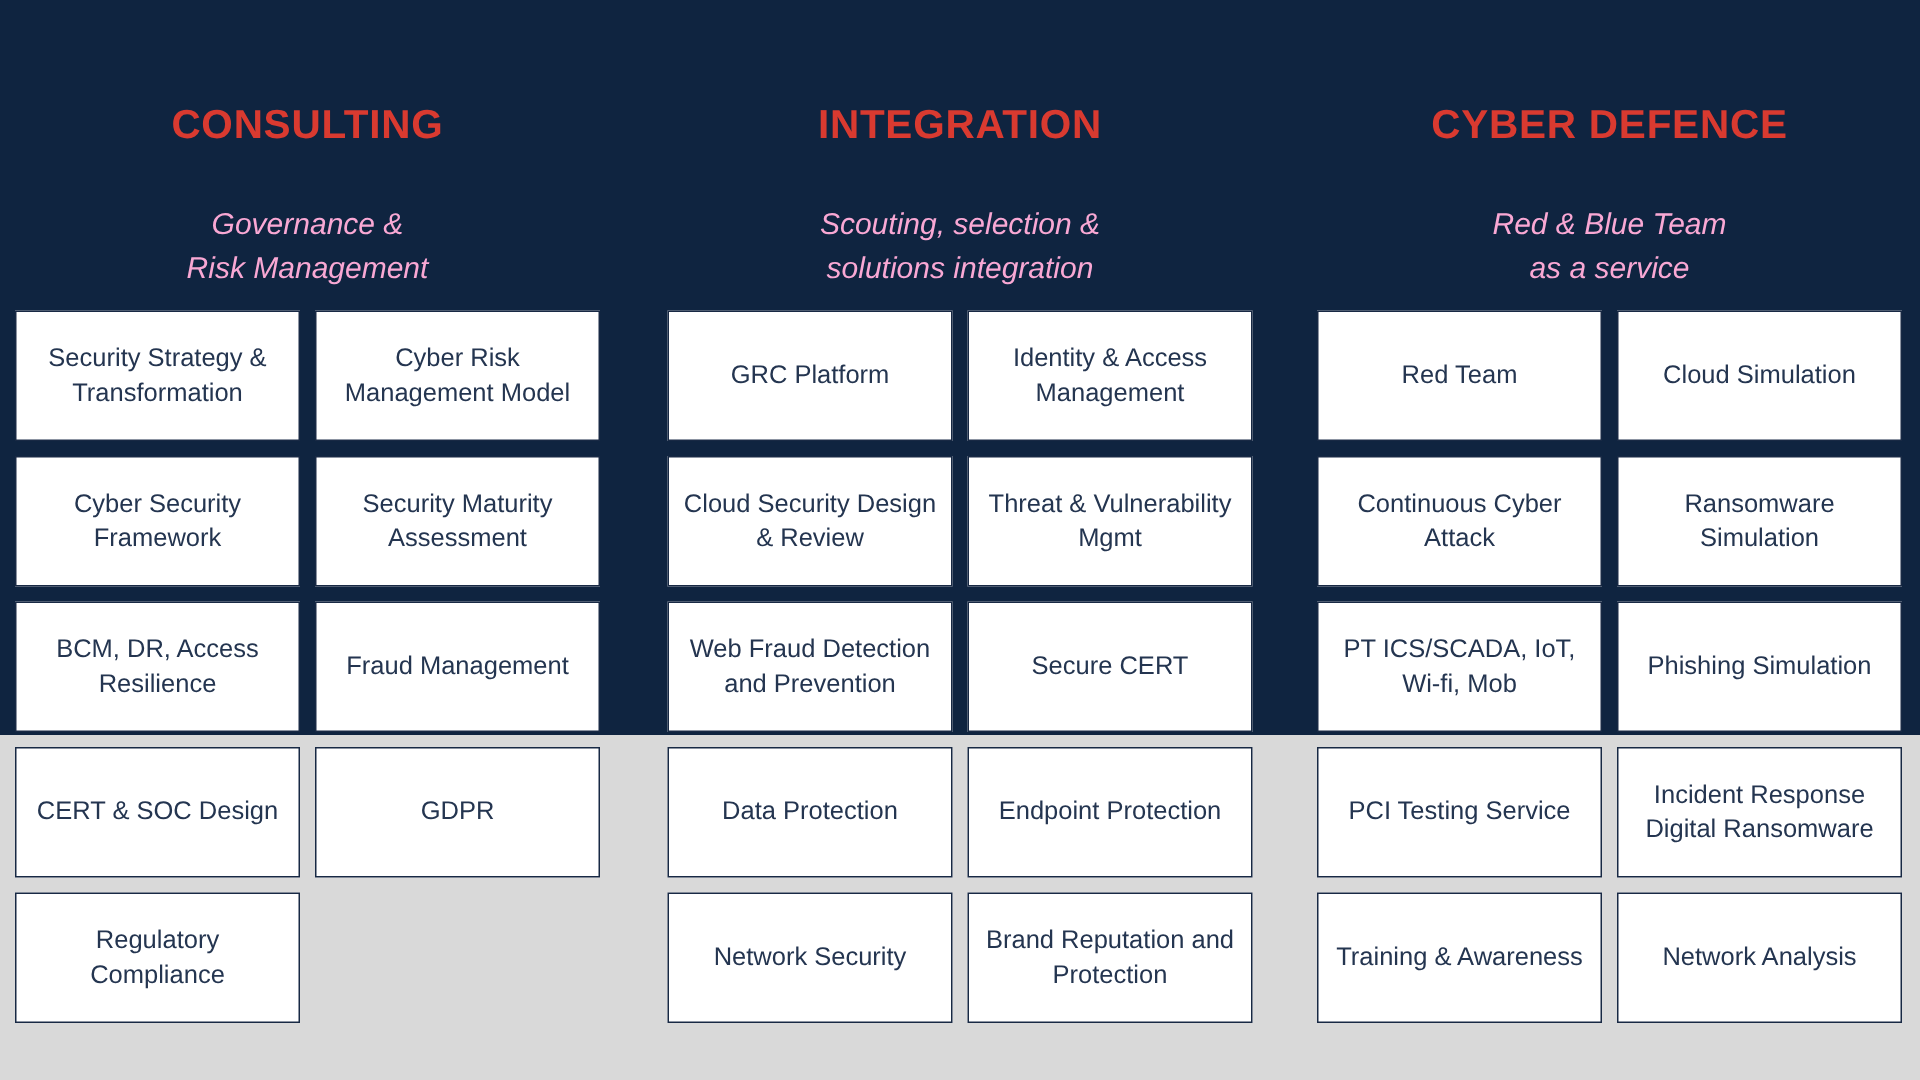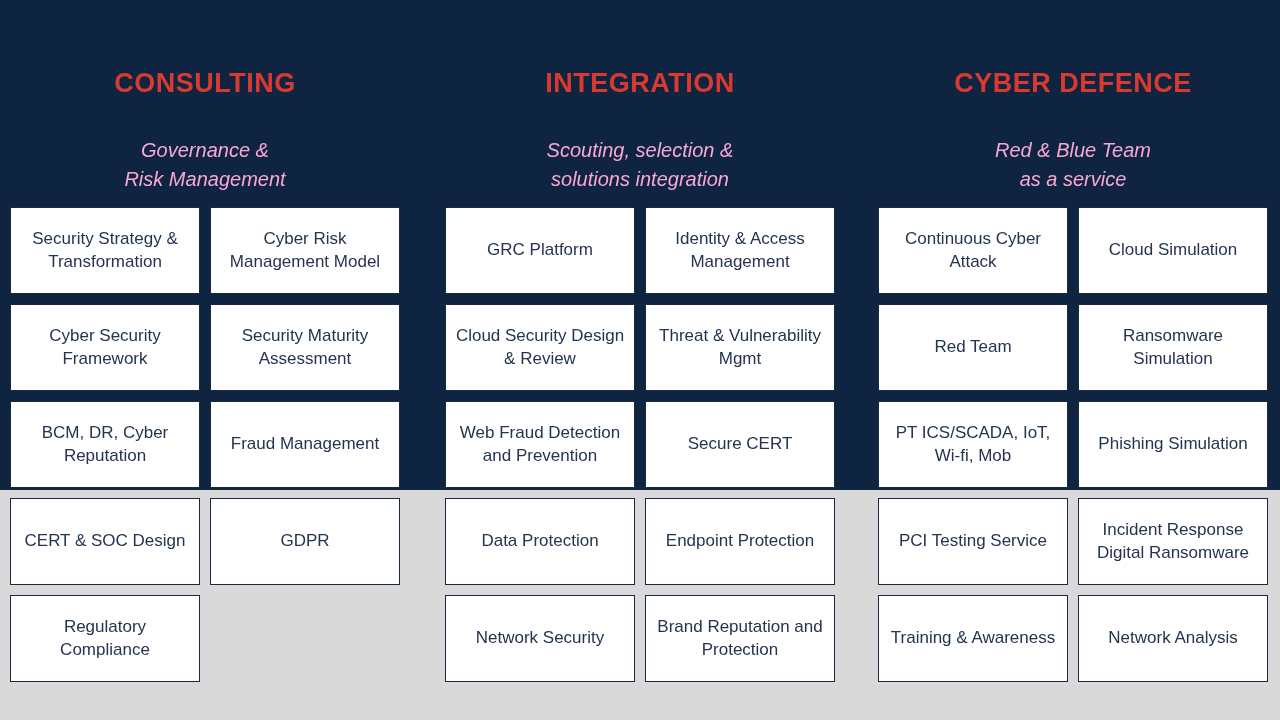--- a/index.html
+++ b/index.html
@@ -106,21 +106,21 @@
     </div>
     <div class="col-subtitle">
       <span class="subtitle-line">Governance &amp;</span>
       <span class="subtitle-line">Risk Management</span>
     </div>
   </header>
   <div class="cards">
     <div class="subcol">
       <div class="card">Security Strategy &amp; Transformation</div>
       <div class="card">Cyber Security Framework</div>
-      <div class="card">BCM, DR, Cyber Reputation</div>
+      <div class="card">BCM, DR, Access Resilience</div>
       <div class="card">CERT &amp; SOC Design</div>
       <div class="card">Regulatory Compliance</div>
     </div>
     <div class="subcol">
       <div class="card">Cyber Risk Management Model</div>
       <div class="card">Security Maturity Assessment</div>
       <div class="card">Fraud Management</div>
       <div class="card">GDPR</div>
     </div>
   </div>
@@ -160,22 +160,22 @@
       <span class="title-line">CYBER DEFENCE</span>
       <span class="title-line"></span>
     </div>
     <div class="col-subtitle">
       <span class="subtitle-line">Red &amp; Blue Team</span>
       <span class="subtitle-line">as a service</span>
     </div>
   </header>
   <div class="cards">
     <div class="subcol">
+      <div class="card">Red Team</div>
       <div class="card">Continuous Cyber Attack</div>
-      <div class="card">Red Team</div>
       <div class="card">PT ICS/SCADA, IoT, Wi-fi, Mob</div>
       <div class="card">PCI Testing Service</div>
       <div class="card">Training &amp; Awareness</div>
     </div>
     <div class="subcol">
       <div class="card">Cloud Simulation</div>
       <div class="card">Ransomware Simulation</div>
       <div class="card">Phishing Simulation</div>
       <div class="card">Incident Response Digital Ransomware</div>
       <div class="card">Network Analysis</div>

